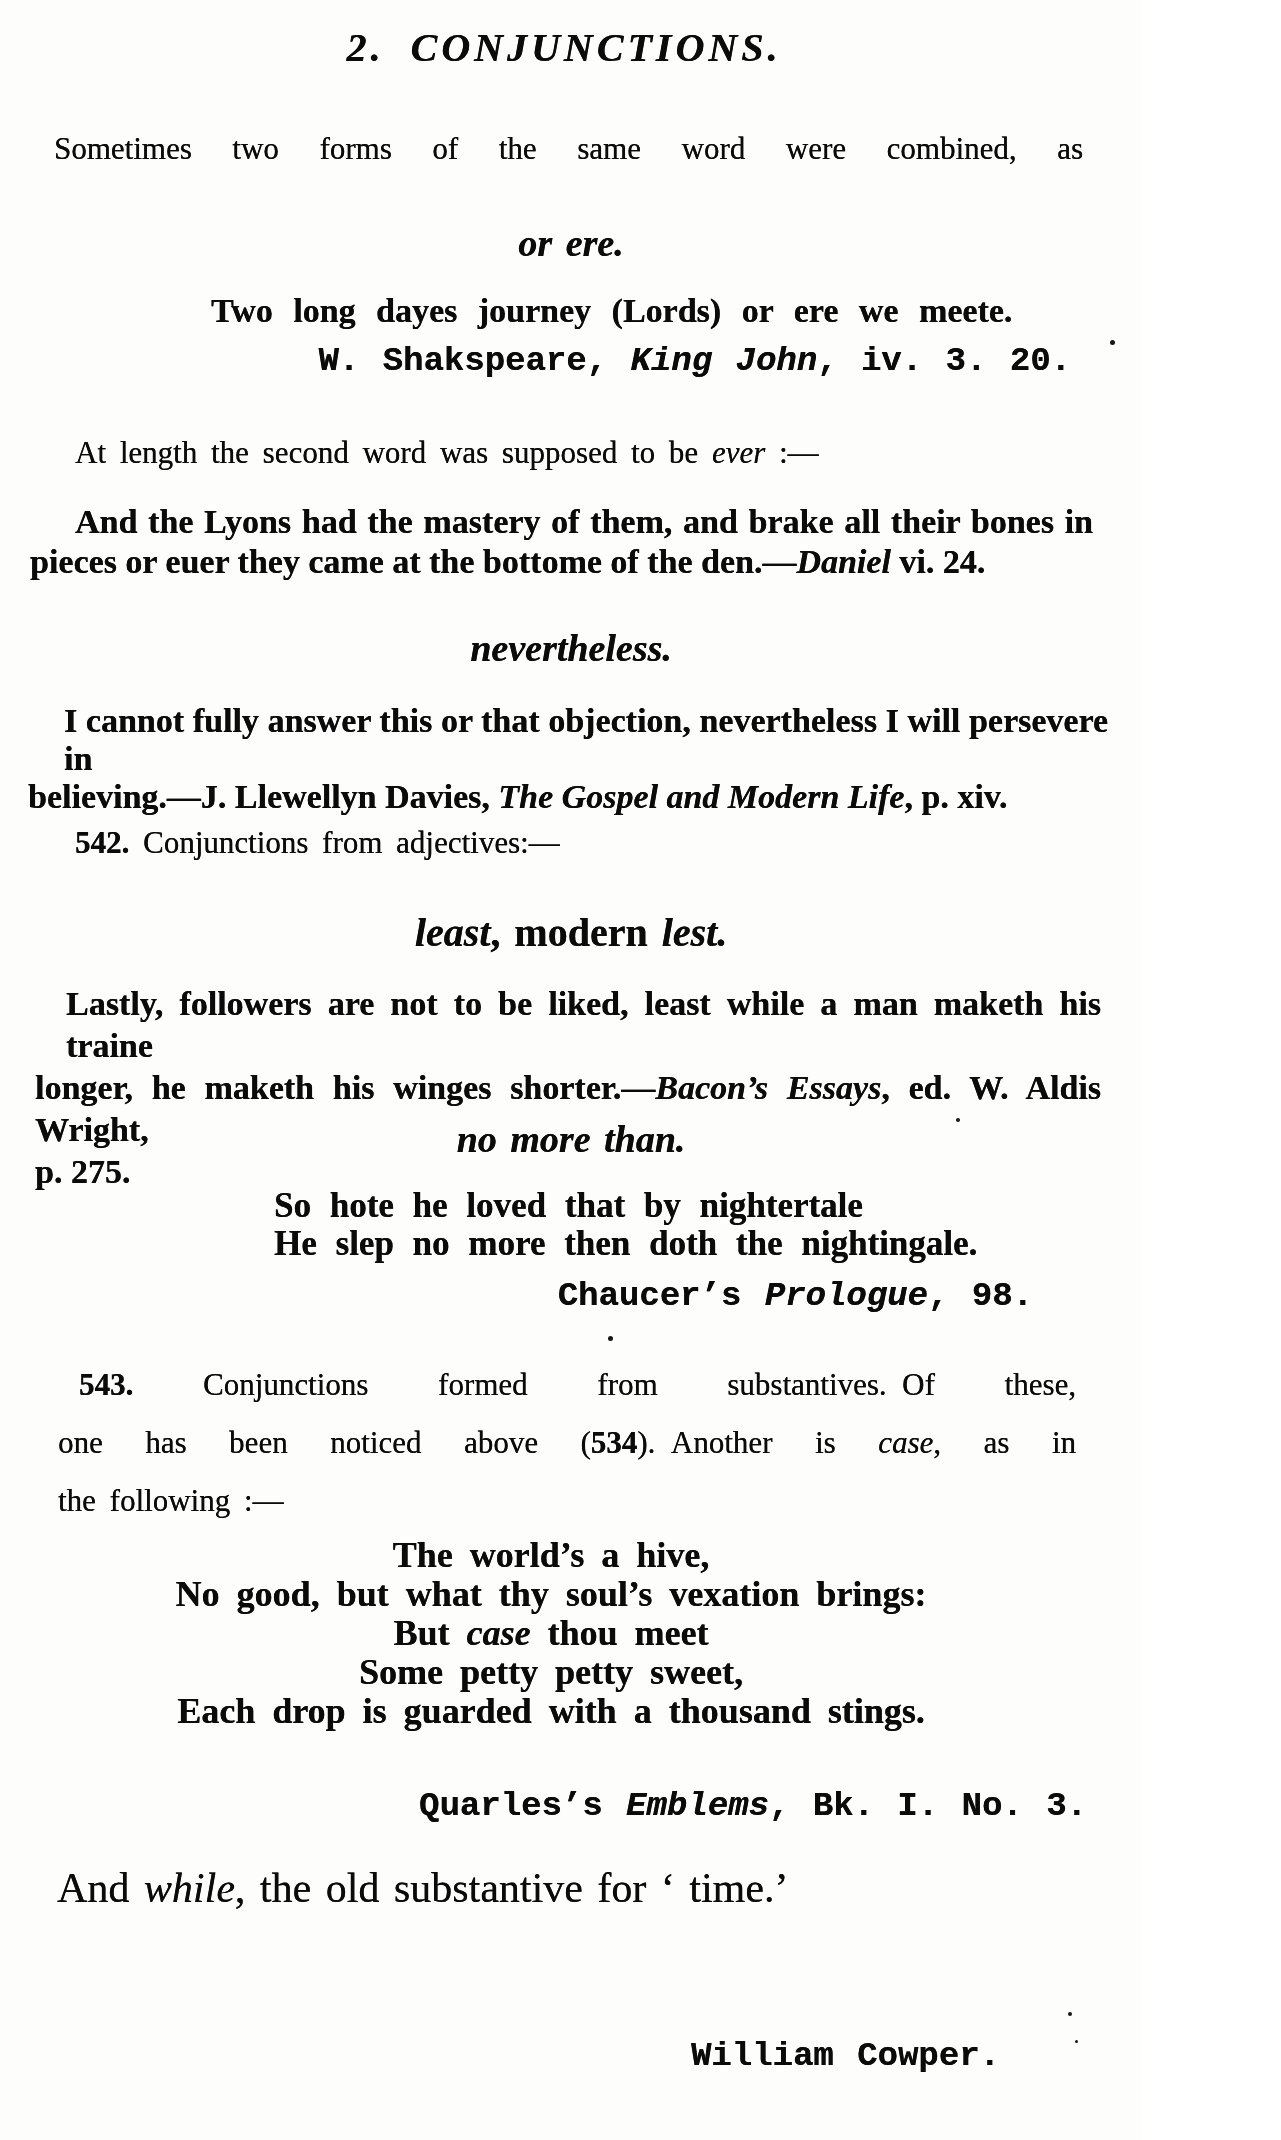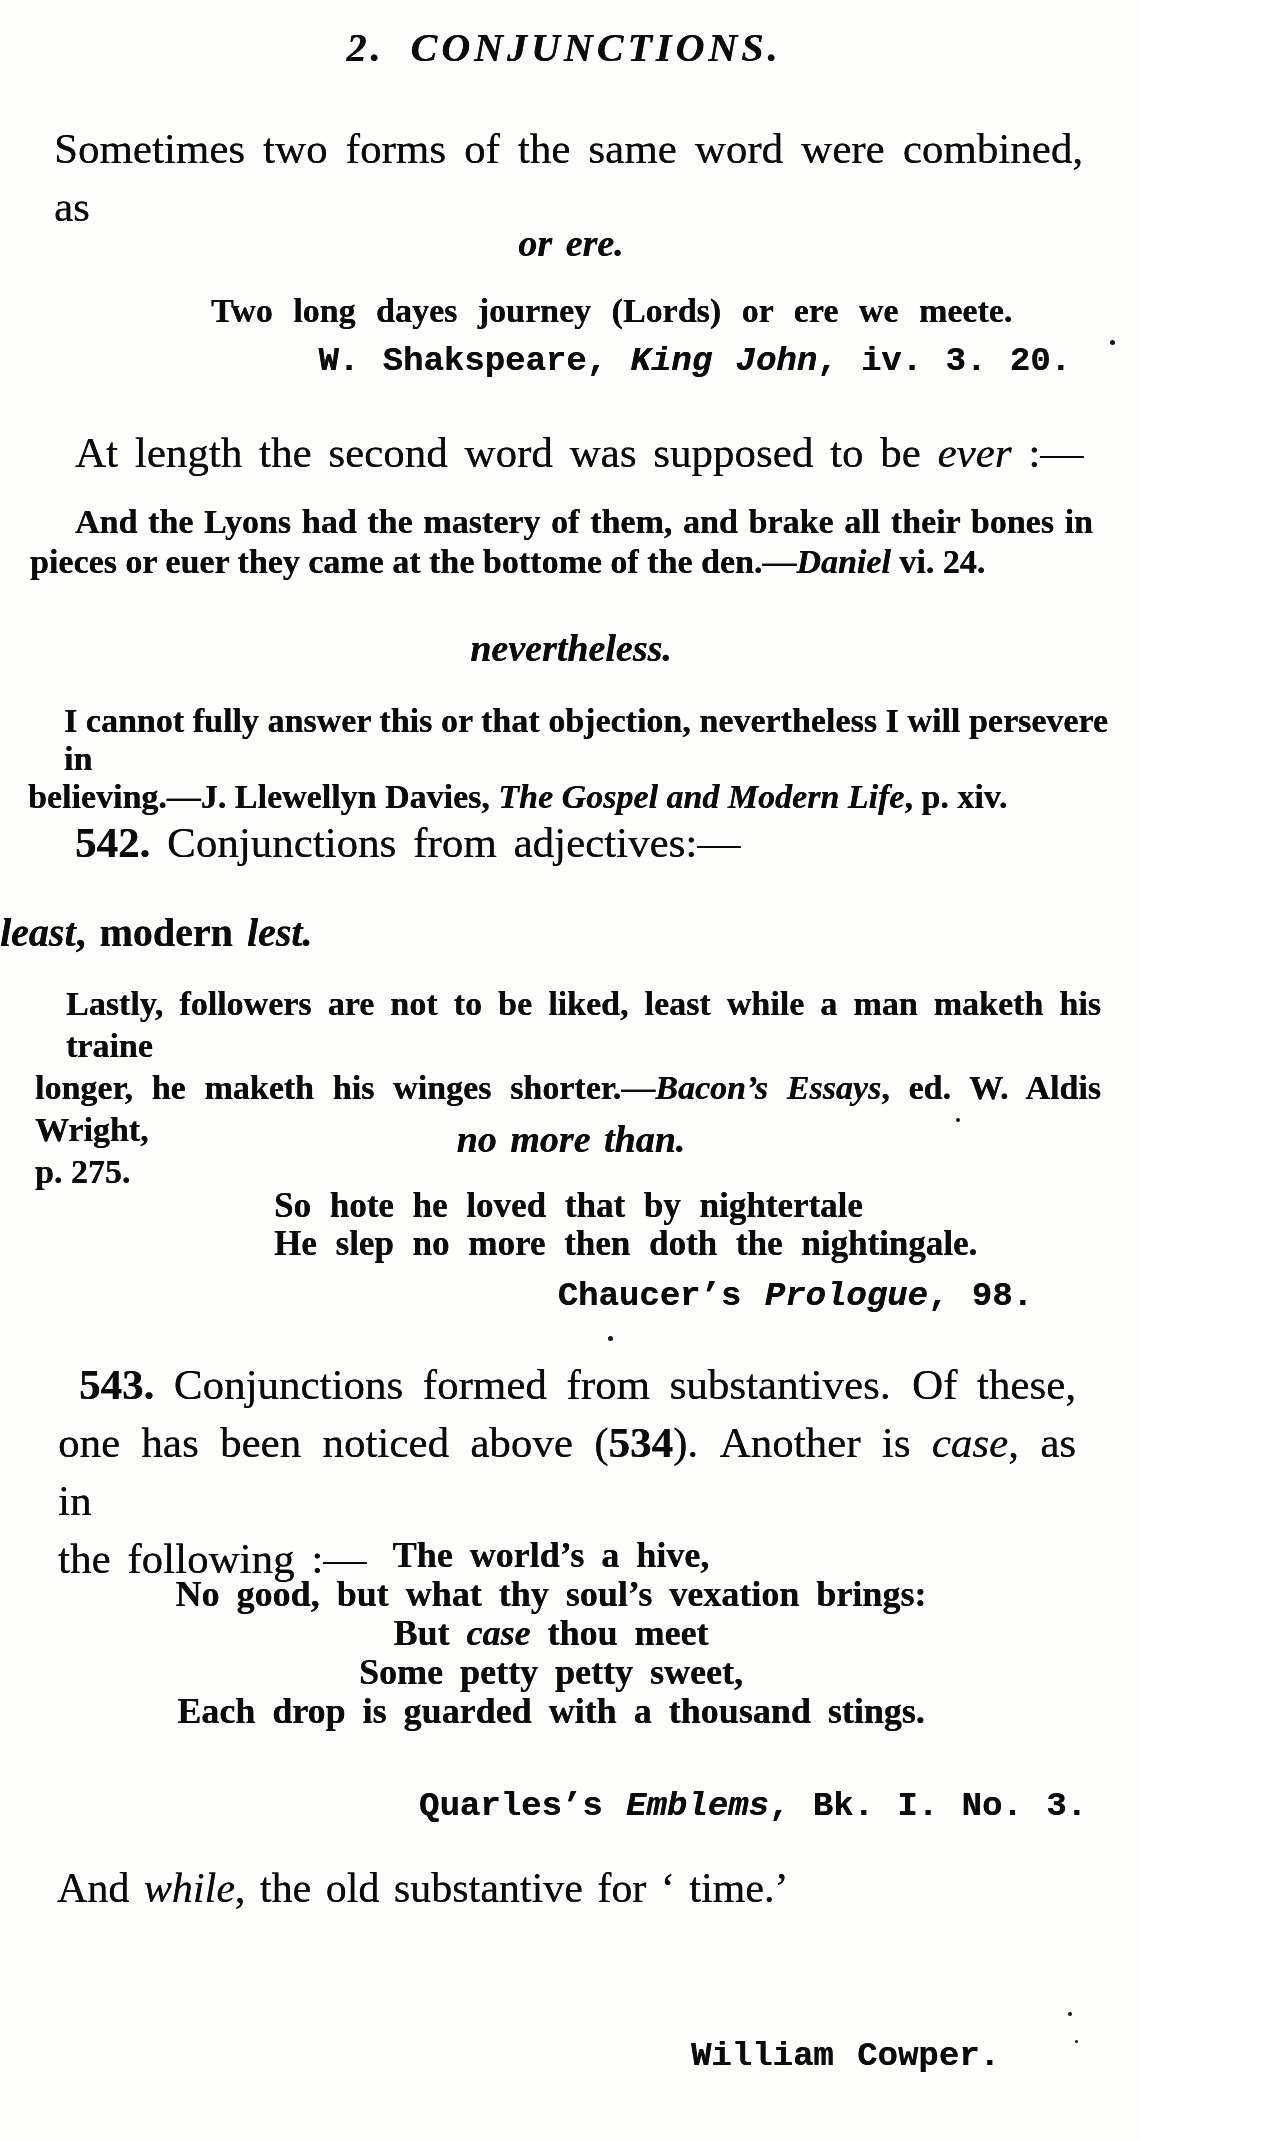--- a/index.html
+++ b/index.html
@@ -11,21 +11,21 @@
     font-family:"Liberation Serif","DejaVu Serif",serif;
     overflow:hidden;
     text-shadow:0.2px 0.2px 0 #111;
   }
   .blk{position:absolute;}
   .it{font-style:italic;}
   .num{font-weight:700;}
   .nw{white-space:nowrap;}
   .jfull{text-align:justify;text-align-last:justify;}
 
-  .big{font-size:43px;font-weight:400;word-spacing:6px;line-height:58px;}
+  .big{font-size:31px;font-weight:400;word-spacing:6px;line-height:58px;}
   .quote{font-size:34px;font-weight:700;line-height:40px;}
   .attr{font-size:34px;font-weight:700;word-spacing:3px;white-space:nowrap;font-family:Liberation Mono, monospace;}
   .headword{font-size:38px;font-weight:700;font-style:italic;word-spacing:4px;}
   .poem{font-size:35px;font-weight:700;}
 
   .b-hdr{top:24px;left:0;right:14px;text-align:center;
          font-size:40px;font-weight:700;font-style:italic;
          letter-spacing:4px;word-spacing:12px;}
   .b-pg{top:16px;left:1162px;font-size:47px;font-weight:700;letter-spacing:2px;}
 
@@ -33,21 +33,21 @@
   .b-orere{top:221px;left:0;right:0;text-align:center;}
   .b-q1{top:291px;left:211px;word-spacing:12px;}
   .b-q1a{top:342px;right:71px;}
   .b-s2{top:424px;left:75px;white-space:nowrap;}
   .b-q2{top:502px;left:30px;right:49px;}
   .b-q2 .ind{padding-left:45px;}
   .b-nev{top:626px;left:0;right:0;text-align:center;}
   .b-q3{top:702px;left:20px;right:34px;line-height:38px;margin-left:8px;}
   .b-q3 .ind{padding-left:36px;}
   .b-s3{top:814px;left:75px;white-space:nowrap;}
-  .b-least{top:909px;left:0;right:0;text-align:left;font-size:40px;}
+  .b-least{top:909px;left:0;right:0;text-align:center;font-size:40px;}
   .b-q4{top:983px;left:35px;right:41px;line-height:42px;}
   .b-q4 .ind{padding-left:31px;}
   .b-nomore{top:1117px;left:0;right:0;text-align:center;}
   .b-poem1{top:1187px;left:274px;line-height:38px;word-spacing:10px;}
   .b-chau{top:1277px;right:109px;}
   .b-s4{top:1356px;left:58px;right:66px;line-height:58px;}
   .b-s4 .ind{padding-left:21px;}
   .b-poem2{top:1536px;left:20px;right:60px;text-align:center;line-height:39px;font-size:36px;word-spacing:8px;}
   .b-quar{top:1787px;right:55px;}
   .b-s5{top:1859px;left:57px;font-size:42px;word-spacing:4px;white-space:nowrap;}

